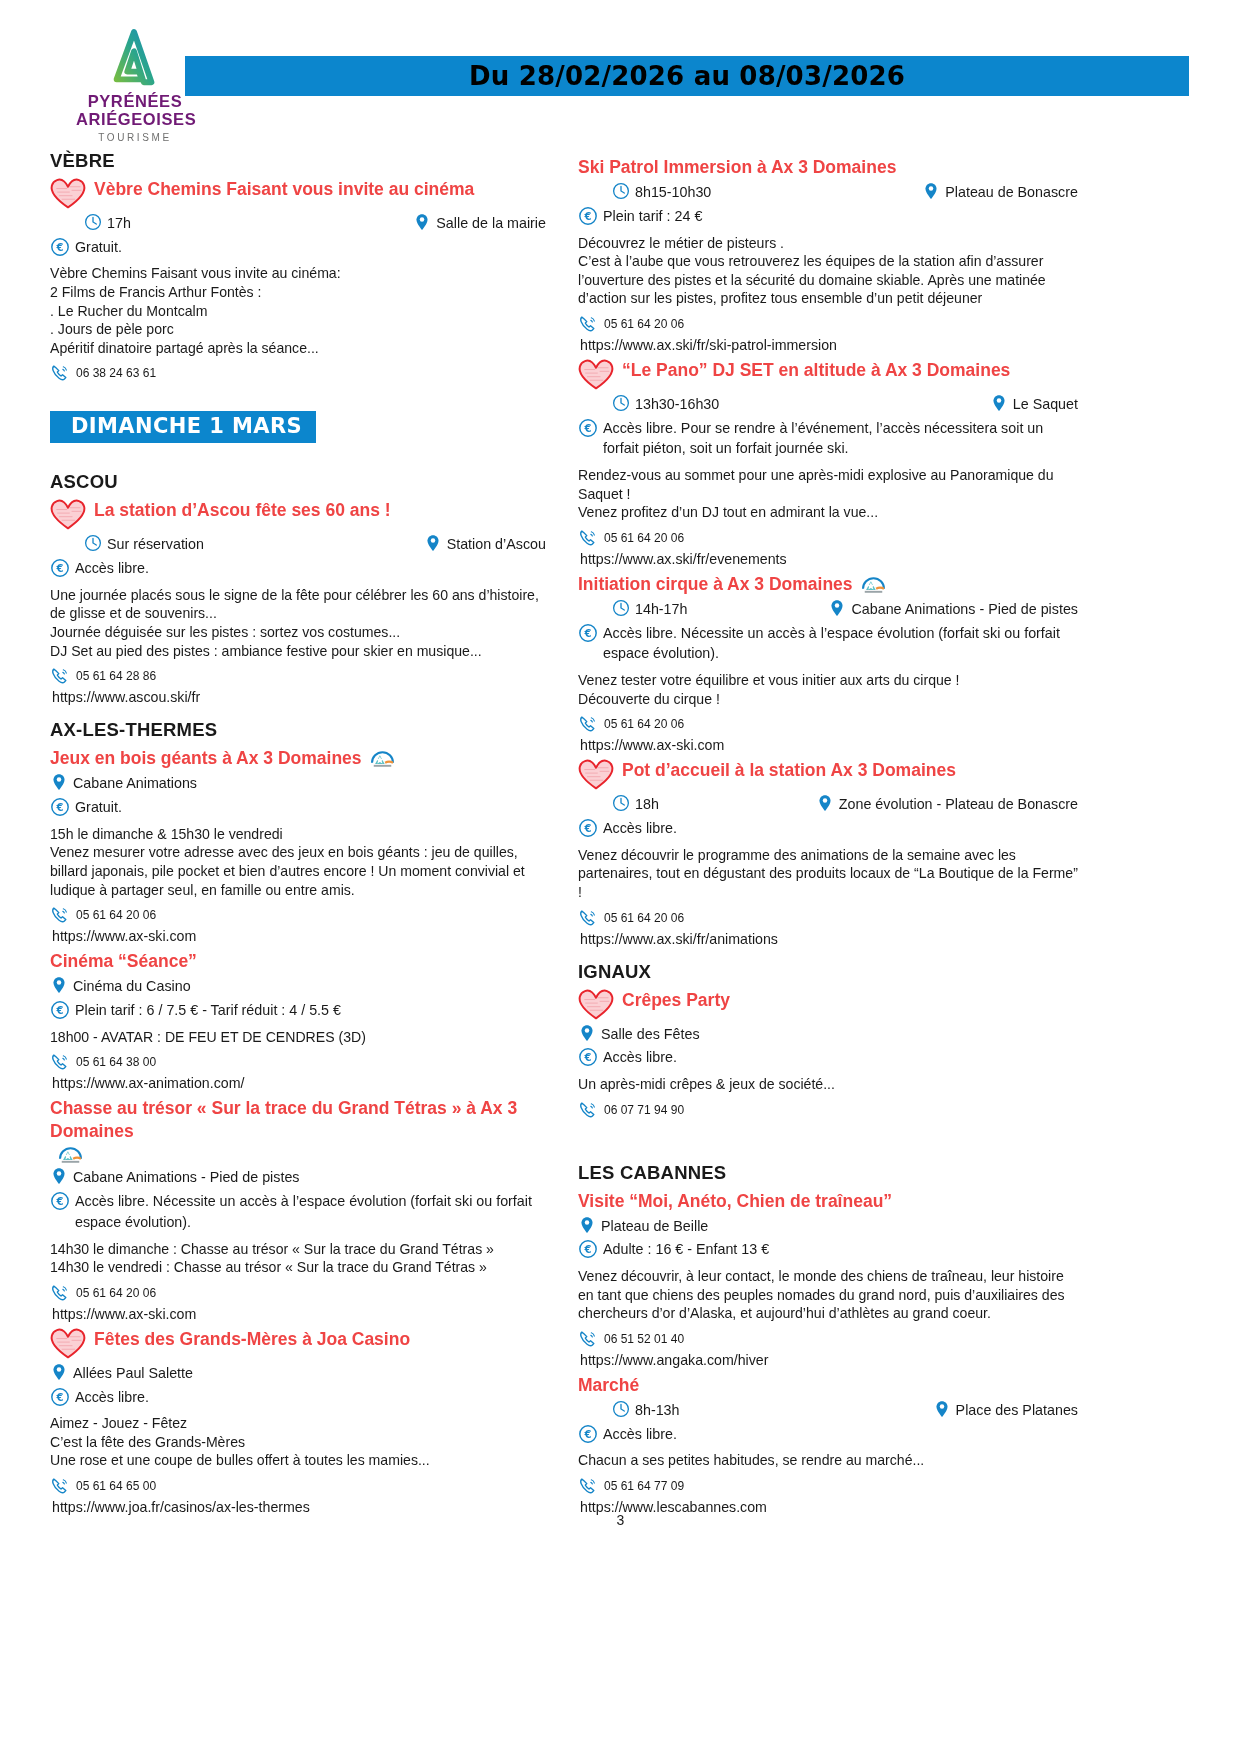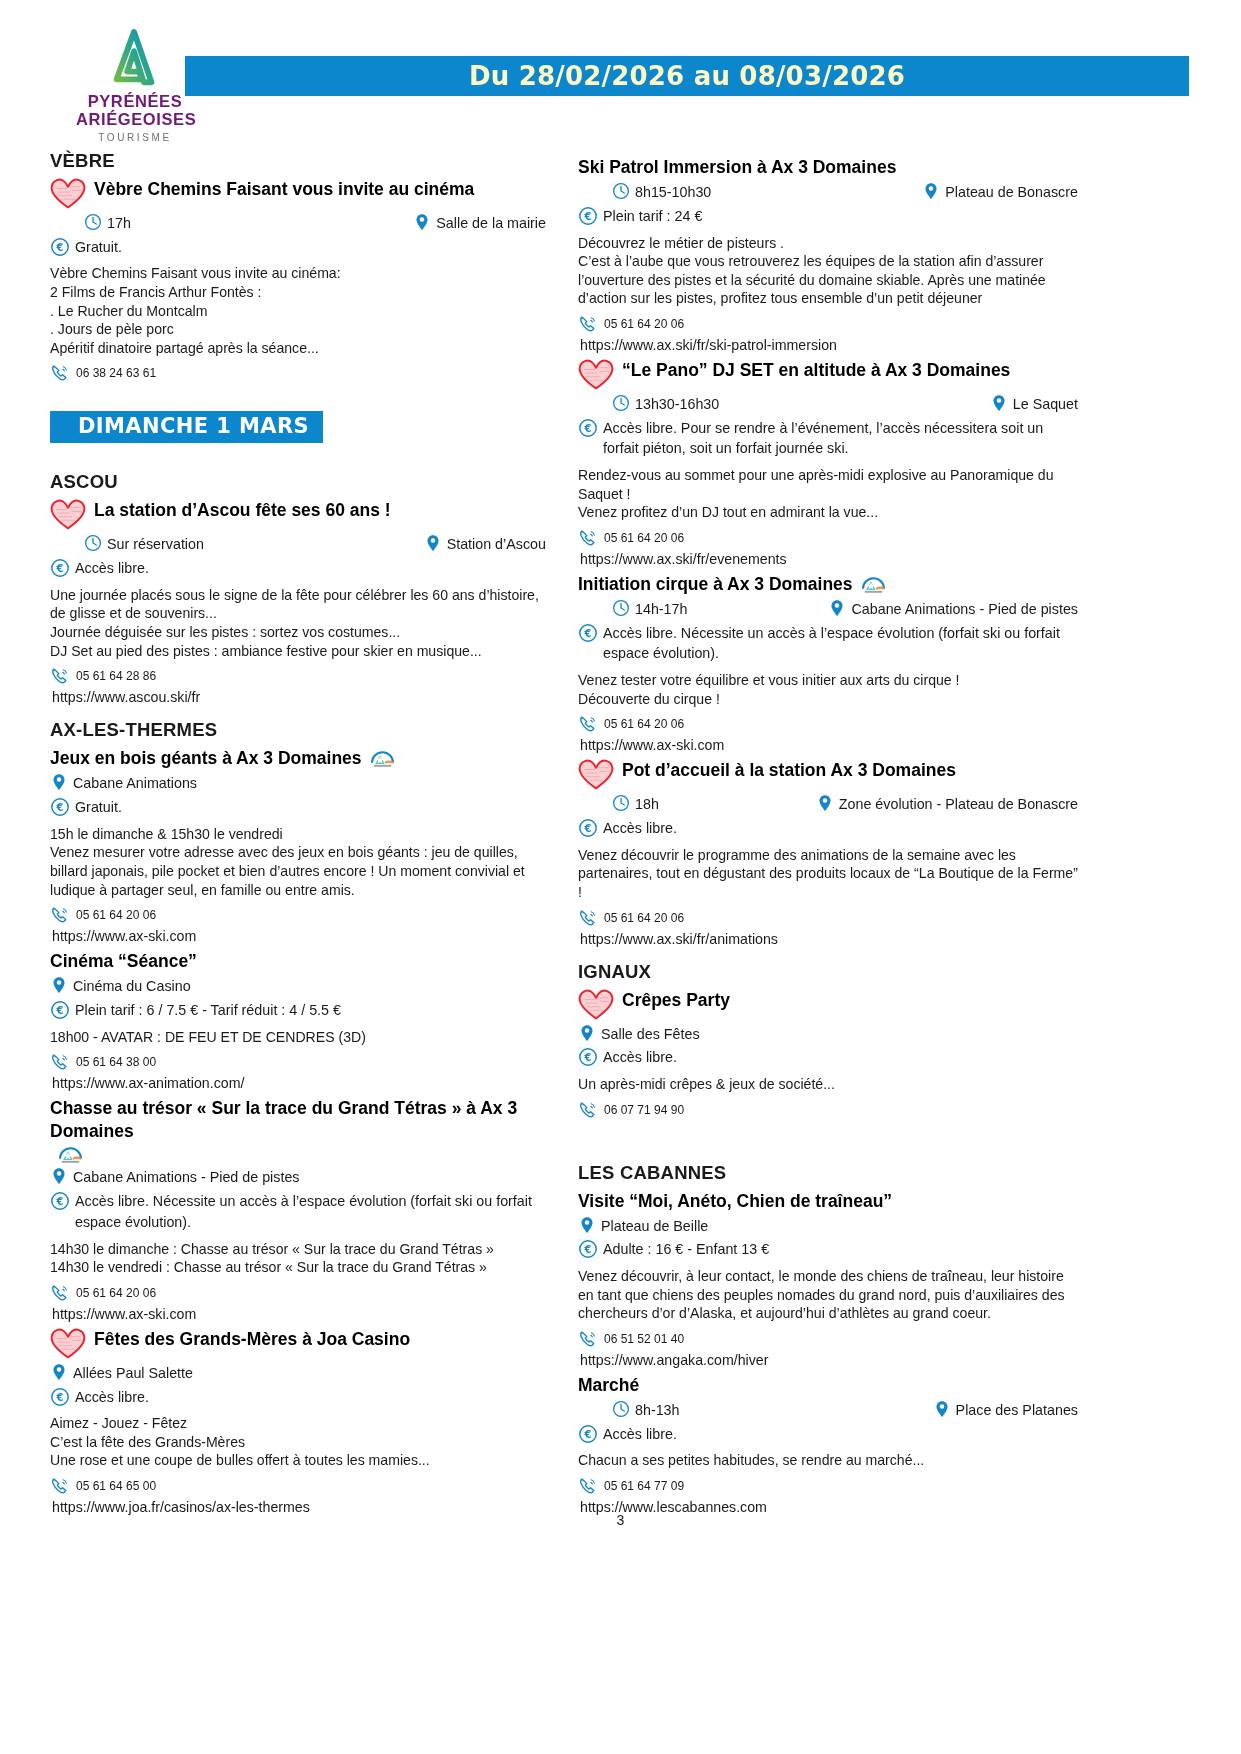--- a/index.html
+++ b/index.html
@@ -11,21 +11,21 @@
   .page{position:relative;width:1241px;height:1754px;box-sizing:border-box;}
 
   
   .header{position:absolute;top:0;left:0;width:1241px;height:140px;}
   .logo{position:absolute;left:76px;top:28px;width:118px;text-align:center;}
   .logo-mark{width:62px;height:62px;margin:0 auto;display:block;}
   .logo-t1{font-size:16.5px;font-weight:bold;letter-spacing:.6px;color:#701a75;line-height:1.08;margin-top:3px;}
   .logo-t2{font-size:10px;letter-spacing:2.6px;color:#6f6f6e;margin-top:3px;}
   .date-banner{
     position:absolute;left:185px;top:56px;width:1004px;height:40px;
-    background:#0c86cd;color:#fef9c3;
+    background:#0c86cd;color:#000000;
     font-size:26px;font-weight:bold;letter-spacing:.2px;
     display:flex;align-items:center;justify-content:center;
     font-family:"DejaVu Sans", sans-serif;
     text-align:right;
   }
 
   
   .col{position:absolute;top:150px;}
   .col-left{left:50px;width:496px;}
   .col-right{left:578px;width:500px;}
@@ -33,27 +33,27 @@
   
   .town{
     font-size:18.5px;font-weight:bold;color:#1a1a1a;
     letter-spacing:.2px;margin:14px 0 2px 0;
   }
   .town.first{margin-top:0;}
 
   .daybar{
     display:inline-block;background:#0c86cd;color:#fff;
     font-size:21px;font-weight:bold;letter-spacing:.4px;
-    padding:3px 14px 5px 28px;margin:26px 0 14px 0;
+    padding:3px 14px 5px 21px;margin:26px 0 14px 0;
     font-family:"DejaVu Sans", sans-serif;
   }
 
   .ev{margin-bottom:2px;}
   .ev-title{
-    font-size:17.5px;font-weight:bold;color:#000000;
+    font-size:17.5px;font-weight:bold;color:#ef4444;
     line-height:1.32;margin:6px 0 2px 0;
     display:flex;align-items:flex-start;flex-wrap:wrap;
   }
   .ev-title .ttxt{display:inline;}
   .ev-title.fav{padding-left:0;}
   .heart{
     width:44px;height:34px;flex:0 0 auto;margin:-2px 4px 0 -4px;display:inline-block;
   }
   .famille{width:27px;height:21px;display:inline-block;margin-left:7px;vertical-align:-3px;}
 

